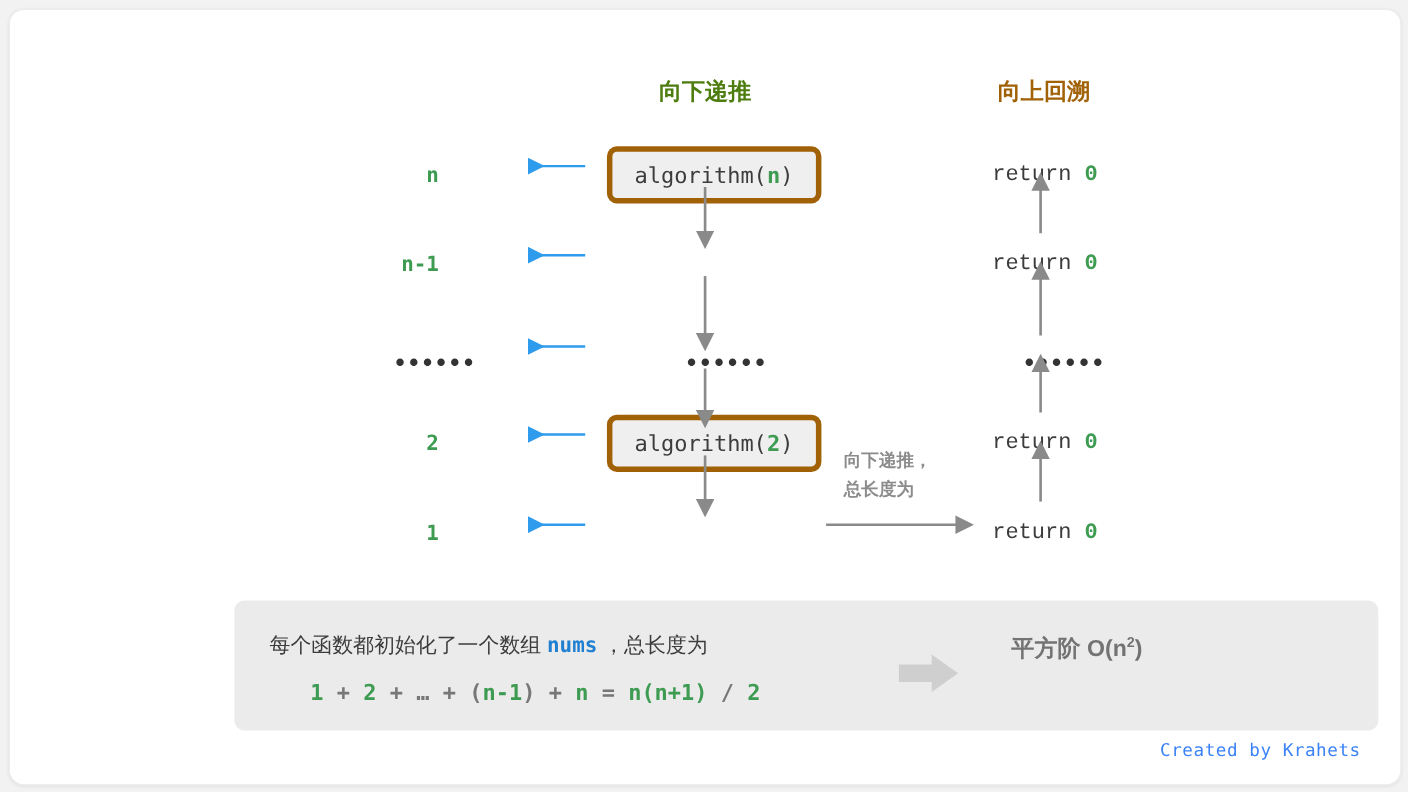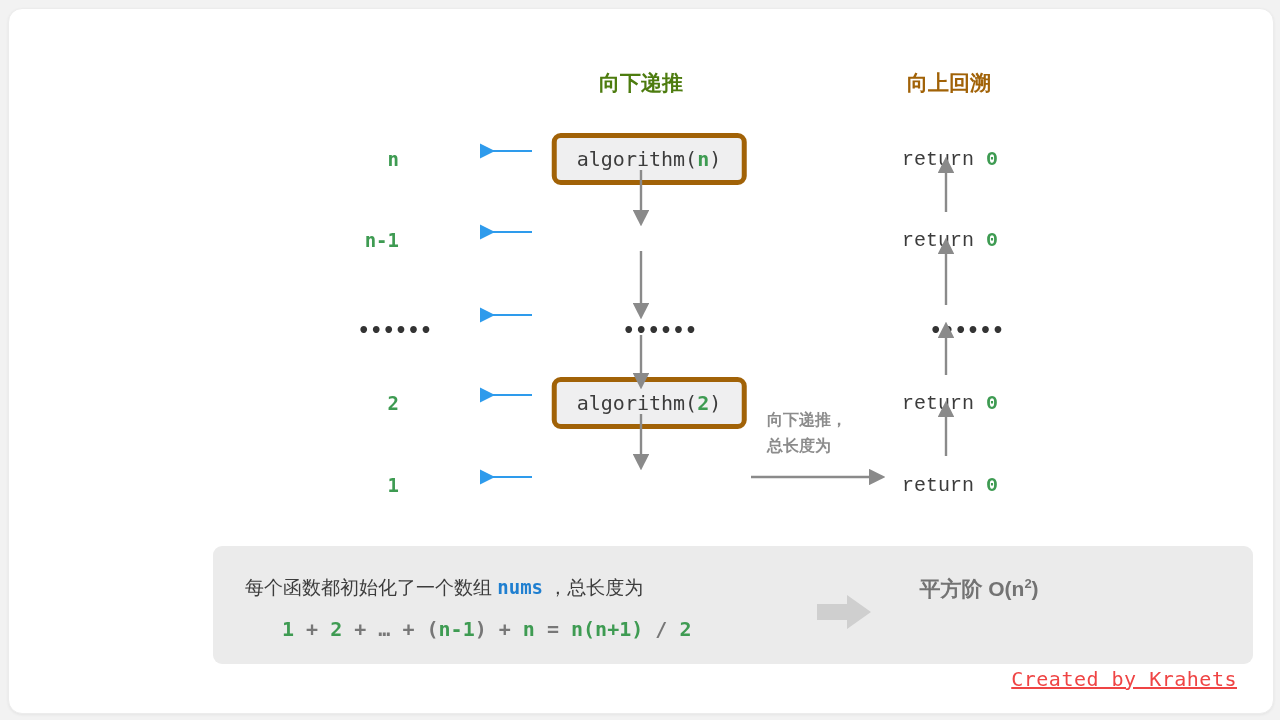--- a/index.html
+++ b/index.html
@@ -69,23 +69,22 @@
   .ret .z{color:#3e9b52;font-weight:bold;}
 
   .trigger-label{
     position:absolute;
     color:#8c8c8c;font-weight:bold;font-size:16px;
     line-height:1.6;white-space:nowrap;
   }
 
   .footer{
     position:absolute;right:36px;bottom:22px;
-    color:#ef4444;font-size:20px;letter-spacing:0.5px;
-    font-family:"DejaVu Sans Mono","Liberation Mono",monospace;
-    text-decoration:underline;
+    color:#3b82f6;font-size:16px;letter-spacing:0.5px;
+    font-family:"DejaVu Sans Mono","Liberation Mono",monospace;
   }
 
   
   .summary{
     position:absolute;left:204px;top:537px;
     width:1004px;height:118px;
     background:#ebebeb;border-radius:9px;padding-left:36px;
   }
   .sum-text{
     position:absolute;left:32px;top:20px;

